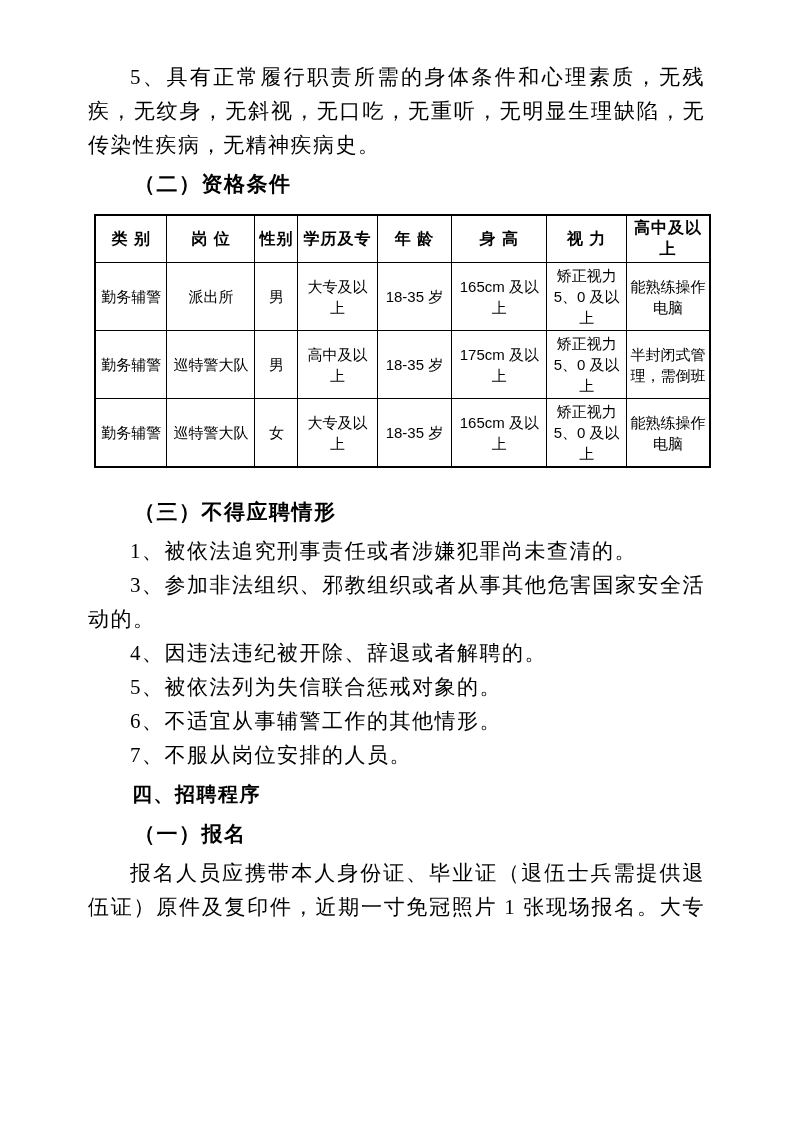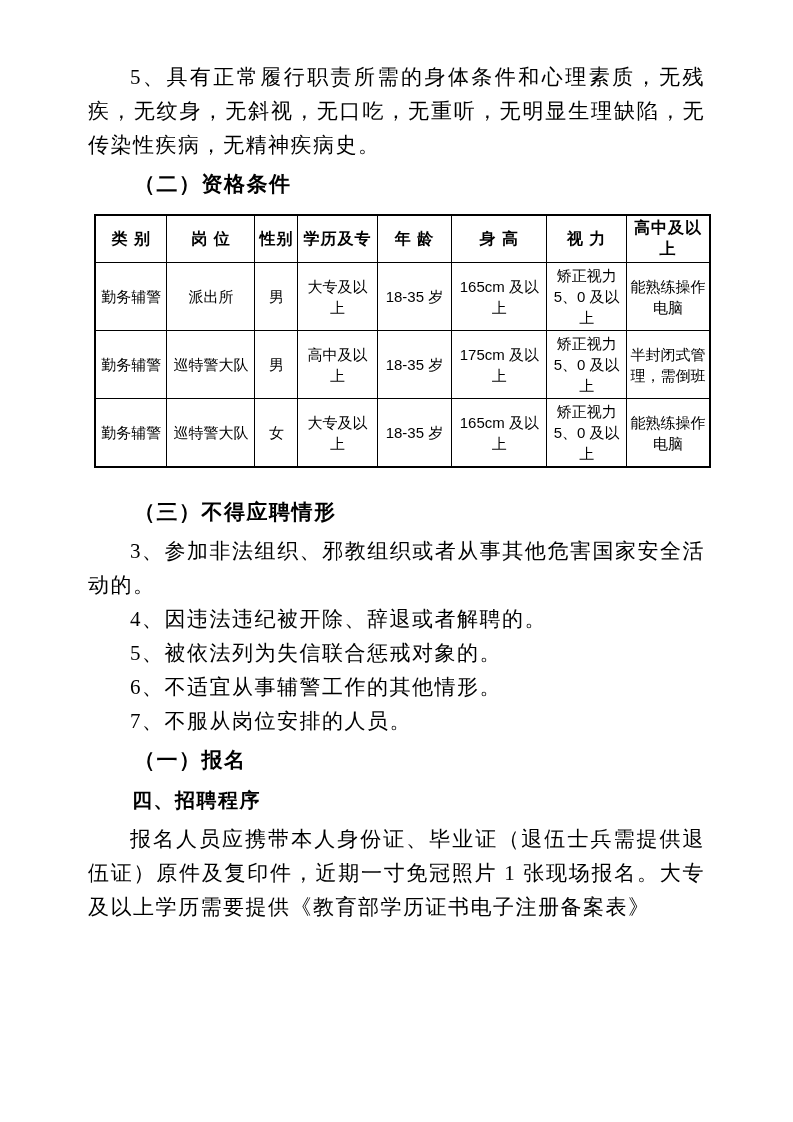--- a/index.html
+++ b/index.html
@@ -139,26 +139,27 @@
         <td>18-35 岁</td>
         <td>165cm 及以上</td>
         <td>矫正视力 5、0 及以上</td>
         <td>能熟练操作电脑</td>
       </tr>
     </tbody>
   </table>
 
   <h3 class="heading">（三）不得应聘情形</h3>
 
+  <p class="body-text">1、被依法追究刑事责任或者涉嫌犯罪尚未查清的。</p>
   <p class="body-text">3、参加非法组织、邪教组织或者从事其他危害国家安全活动的。</p>
   <p class="body-text">4、因违法违纪被开除、辞退或者解聘的。</p>
   <p class="body-text">5、被依法列为失信联合惩戒对象的。</p>
   <p class="body-text">6、不适宜从事辅警工作的其他情形。</p>
   <p class="body-text">7、不服从岗位安排的人员。</p>
 
+  <h3 class="heading heading-sans">四、招聘程序</h3>
   <h3 class="heading">（一）报名</h3>
-  <h3 class="heading heading-sans">四、招聘程序</h3>
 
   <p class="body-text">报名人员应携带本人身份证、毕业证（退伍士兵需提供退伍证）原件及复印件，近期一寸免冠照片 1 张现场报名。大专及以上学历需要提供《教育部学历证书电子注册备案表》</p>
 
   <div class="footer-pagenum">- 2 -</div>
 
 </div>
 
 </body></html>

